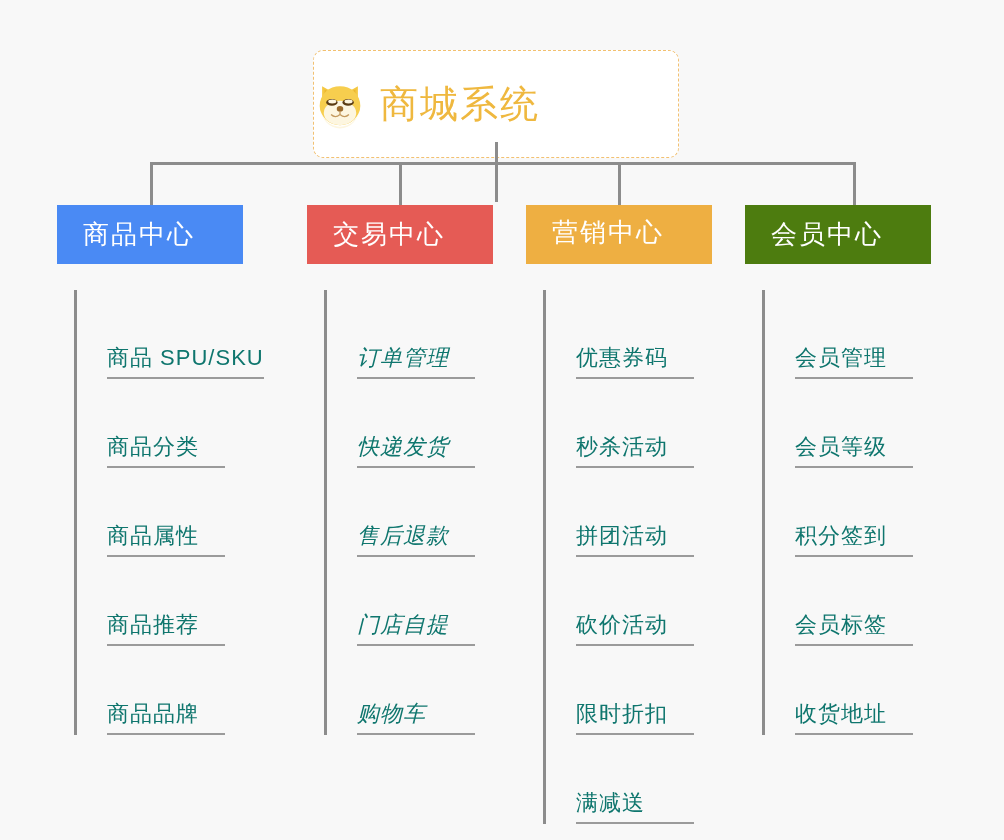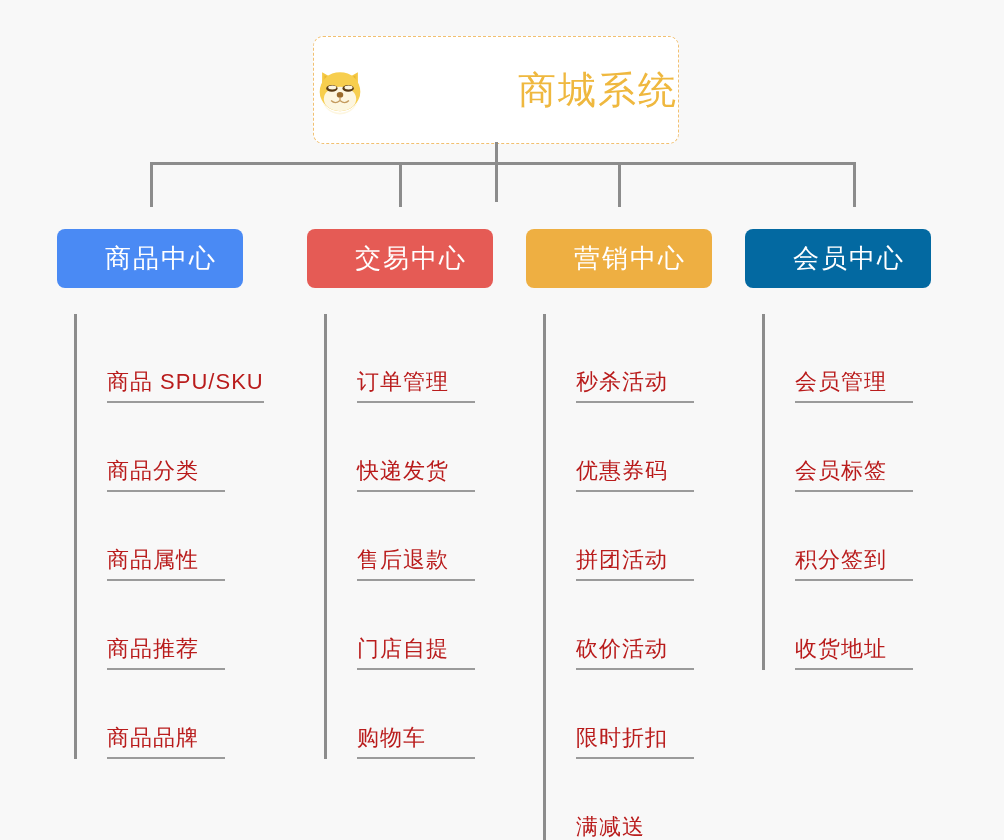--- a/index.html
+++ b/index.html
@@ -18,30 +18,30 @@
   #mindmap {
     position: relative;
     width: 1004px;
     height: 840px;
   }
 
   
   .root-node {
     position: absolute;
     left: 313px;
-    top: 36px;
+    top: 50px;
     width: 366px;
     height: 108px;
     box-sizing: border-box;
     background: #ffffff;
     border: 1px dashed #f2c070;
     border-radius: 10px;
     display: flex;
     align-items: center;
-    justify-content: space-between;
+    justify-content: flex-start;
     gap: 14px;
   }
   .root-title {
     font-size: 38px;
     color: #efb83f;
     letter-spacing: 2px;
     line-height: 1;
     font-weight: normal;
     white-space: nowrap;
   }
@@ -93,28 +93,27 @@
   .branch.b1 { left: 57px;  width: 230px; }
   .branch.b2 { left: 307px; width: 230px; }
   .branch.b3 { left: 526px; width: 230px; }
   .branch.b4 { left: 745px; width: 230px; }
 
   .branch-head {
     display: inline-block;
     min-width: 186px;
     box-sizing: border-box;
     padding: 14px 26px;
-    border-radius: 8px;
+    border-radius: 0;
     color: #ffffff;
     font-size: 26px;
     letter-spacing: 2px;
-    text-align: right;
+    text-align: left;
     line-height: 1.2;
     white-space: nowrap;
-    margin-top: 24px;
   }
 
   
   .branch-items {
     position: relative;
     margin-top: 26px;
     margin-left: 17px;
     padding-left: 0;
     border-left: 3px solid #8c8c8c;
   }
@@ -122,21 +121,21 @@
     position: relative;
     height: 89px;
     box-sizing: border-box;
     display: flex;
     align-items: flex-end;
     padding-left: 30px;
   }
   .leaf-label {
     display: inline-block;
     font-size: 22px;
-    color: #b91c1c;
+    color: #0f766e;
     letter-spacing: 1px;
     line-height: 1.1;
     padding-bottom: 7px;
     border-bottom: 2px solid #9b9b9b;
     min-width: 118px;
     white-space: nowrap;
   }
 </style>
 </head>
 <body style="background: rgb(248, 248, 248);">
@@ -197,74 +196,77 @@
             <span class="leaf-label">商品推荐</span>
           </div>
         <div class="leaf">
             <span class="leaf-label">商品品牌</span>
           </div>
       </div>
     </div>
 
     <div class="branch b2">
       <div class="branch-head" style="background-color: rgb(229, 91, 85);">交易中心</div>
+      <div class="branch-items" style="border-left-color: rgb(140, 140, 140); font-style: italic;">
+        <div class="leaf">
+            <span class="leaf-label">订单管理</span>
+          </div>
+        <div class="leaf">
+            <span class="leaf-label">快递发货</span>
+          </div>
+        <div class="leaf">
+            <span class="leaf-label">售后退款</span>
+          </div>
+        <div class="leaf">
+            <span class="leaf-label">门店自提</span>
+          </div>
+        <div class="leaf">
+            <span class="leaf-label">购物车</span>
+          </div>
+      </div>
+    </div>
+
+    <div class="branch b3">
+      <div class="branch-head" style="background-color: rgb(238, 175, 66); font-family: Liberation Mono, monospace;">营销中心</div>
       <div class="branch-items" style="border-left-color: rgb(140, 140, 140);">
         <div class="leaf">
-            <span class="leaf-label">订单管理</span>
-          </div>
-        <div class="leaf">
-            <span class="leaf-label">快递发货</span>
-          </div>
-        <div class="leaf">
-            <span class="leaf-label">售后退款</span>
-          </div>
-        <div class="leaf">
-            <span class="leaf-label">门店自提</span>
-          </div>
-        <div class="leaf">
-            <span class="leaf-label">购物车</span>
-          </div>
-      </div>
-    </div>
-
-    <div class="branch b3">
-      <div class="branch-head" style="background-color: rgb(238, 175, 66);">营销中心</div>
+            <span class="leaf-label">优惠券码</span>
+          </div>
+        <div class="leaf">
+            <span class="leaf-label">秒杀活动</span>
+          </div>
+        <div class="leaf">
+            <span class="leaf-label">拼团活动</span>
+          </div>
+        <div class="leaf">
+            <span class="leaf-label">砍价活动</span>
+          </div>
+        <div class="leaf">
+            <span class="leaf-label">限时折扣</span>
+          </div>
+        <div class="leaf">
+            <span class="leaf-label">满减送</span>
+          </div>
+      </div>
+    </div>
+
+    <div class="branch b4">
+      <div class="branch-head" style="background-color: #4d7c0f;">会员中心</div>
       <div class="branch-items" style="border-left-color: rgb(140, 140, 140);">
         <div class="leaf">
-            <span class="leaf-label">秒杀活动</span>
-          </div>
-        <div class="leaf">
-            <span class="leaf-label">优惠券码</span>
-          </div>
-        <div class="leaf">
-            <span class="leaf-label">拼团活动</span>
-          </div>
-        <div class="leaf">
-            <span class="leaf-label">砍价活动</span>
-          </div>
-        <div class="leaf">
-            <span class="leaf-label">限时折扣</span>
-          </div>
-        <div class="leaf">
-            <span class="leaf-label">满减送</span>
-          </div>
-      </div>
-    </div>
-
-    <div class="branch b4">
-      <div class="branch-head" style="background-color: #0369a1;">会员中心</div>
-      <div class="branch-items" style="border-left-color: rgb(140, 140, 140);">
-        <div class="leaf">
             <span class="leaf-label">会员管理</span>
           </div>
         <div class="leaf">
+            <span class="leaf-label">会员等级</span>
+          </div>
+        <div class="leaf">
+            <span class="leaf-label">积分签到</span>
+          </div>
+        <div class="leaf">
             <span class="leaf-label">会员标签</span>
-          </div>
-        <div class="leaf">
-            <span class="leaf-label">积分签到</span>
           </div>
         <div class="leaf">
             <span class="leaf-label">收货地址</span>
           </div>
       </div>
     </div>
 
   </div>
 </div>
 

